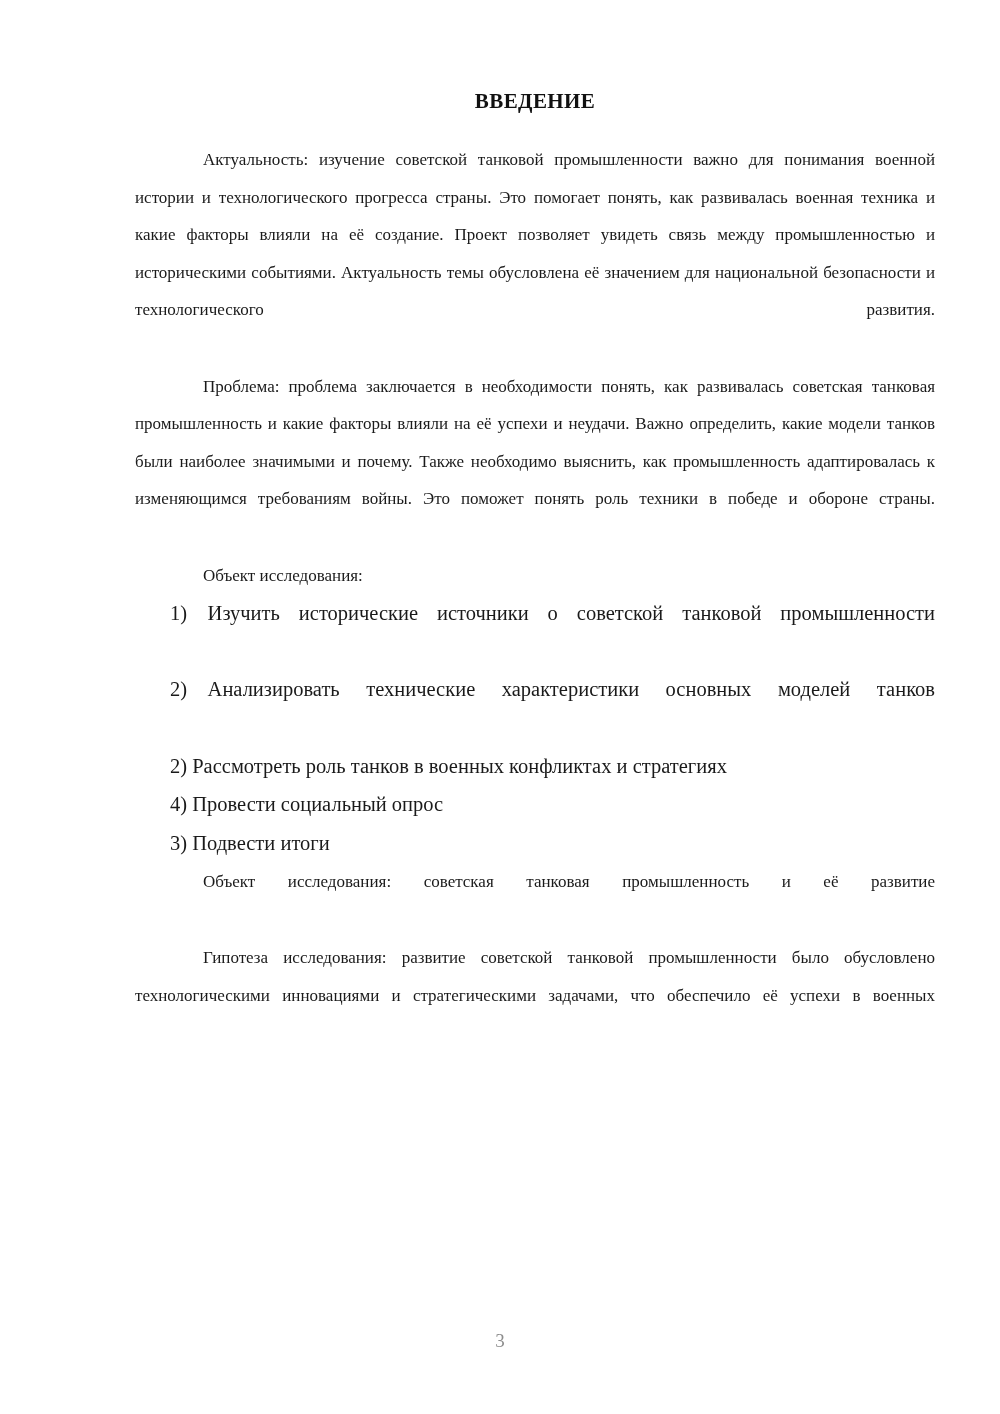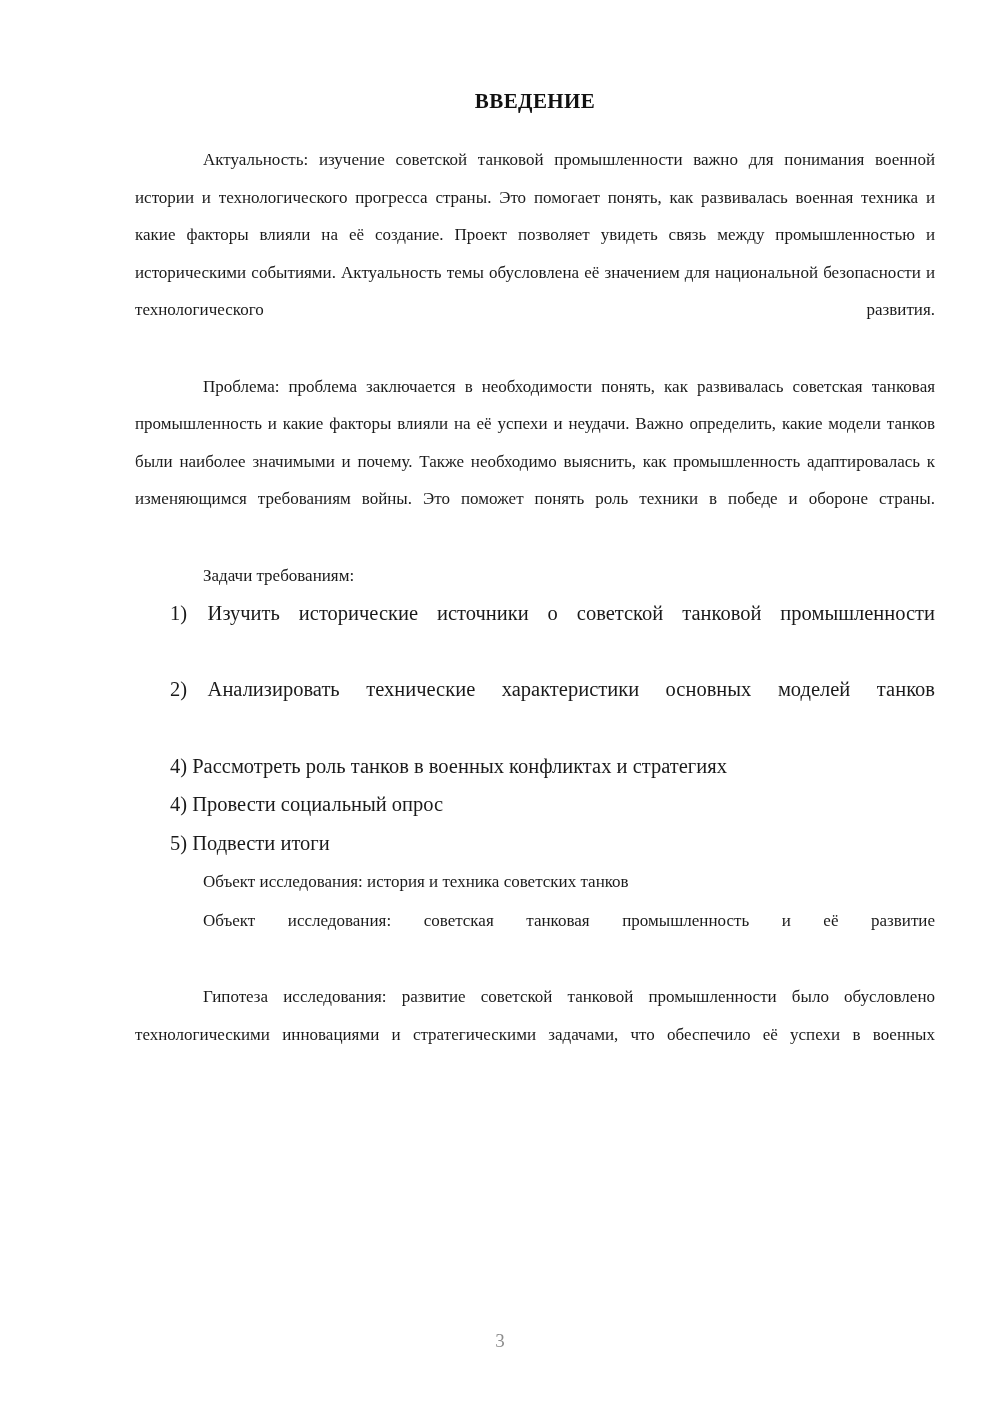--- a/index.html
+++ b/index.html
@@ -83,33 +83,32 @@
 <div class="page">
   <div class="content">
 
     <h1 class="doc-title">ВВЕДЕНИЕ</h1>
 
     <p class="para">Актуальность: изучение советской танковой промышленности важно для понимания военной истории и технологического прогресса страны. Это помогает понять, как развивалась военная техника и какие факторы влияли на её создание. Проект позволяет увидеть связь между промышленностью и историческими событиями. Актуальность темы обусловлена её значением для национальной безопасности и технологического развития.</p>
 
     <p class="para">Проблема: проблема заключается в необходимости понять, как развивалась советская танковая промышленность и какие факторы влияли на её успехи и неудачи. Важно определить, какие модели танков были наиболее значимыми и почему. Также необходимо выяснить, как промышленность адаптировалась к изменяющимся требованиям войны. Это поможет понять роль техники в победе и обороне страны.</p>
 
 
-    <p class="para nojustify">Задачи требованиям:</p>
+    <p class="para nojustify">Объект исследования:</p>
 
     <p class="listitem">1) Изучить исторические источники о советской танковой промышленности</p>
 
     <p class="listitem">2) Анализировать технические характеристики основных моделей танков</p>
 
-    <p class="listitem nojustify">4) Рассмотреть роль танков в военных конфликтах и стратегиях</p>
+    <p class="listitem nojustify">2) Рассмотреть роль танков в военных конфликтах и стратегиях</p>
 
     <p class="listitem nojustify">4) Провести социальный опрос</p>
 
-    <p class="listitem nojustify">5) Подвести итоги</p>
+    <p class="listitem nojustify">3) Подвести итоги</p>
 
-    <p class="para nojustify">Объект исследования: история и техника советских танков</p>
 
     <p class="para">Объект исследования: советская танковая промышленность и её развитие</p>
 
     <p class="para">Гипотеза исследования: развитие советской танковой промышленности было обусловлено технологическими инновациями и стратегическими задачами, что обеспечило её успехи в военных</p>
 
   </div>
 
   <div class="page-number">3</div>
 </div>
 

